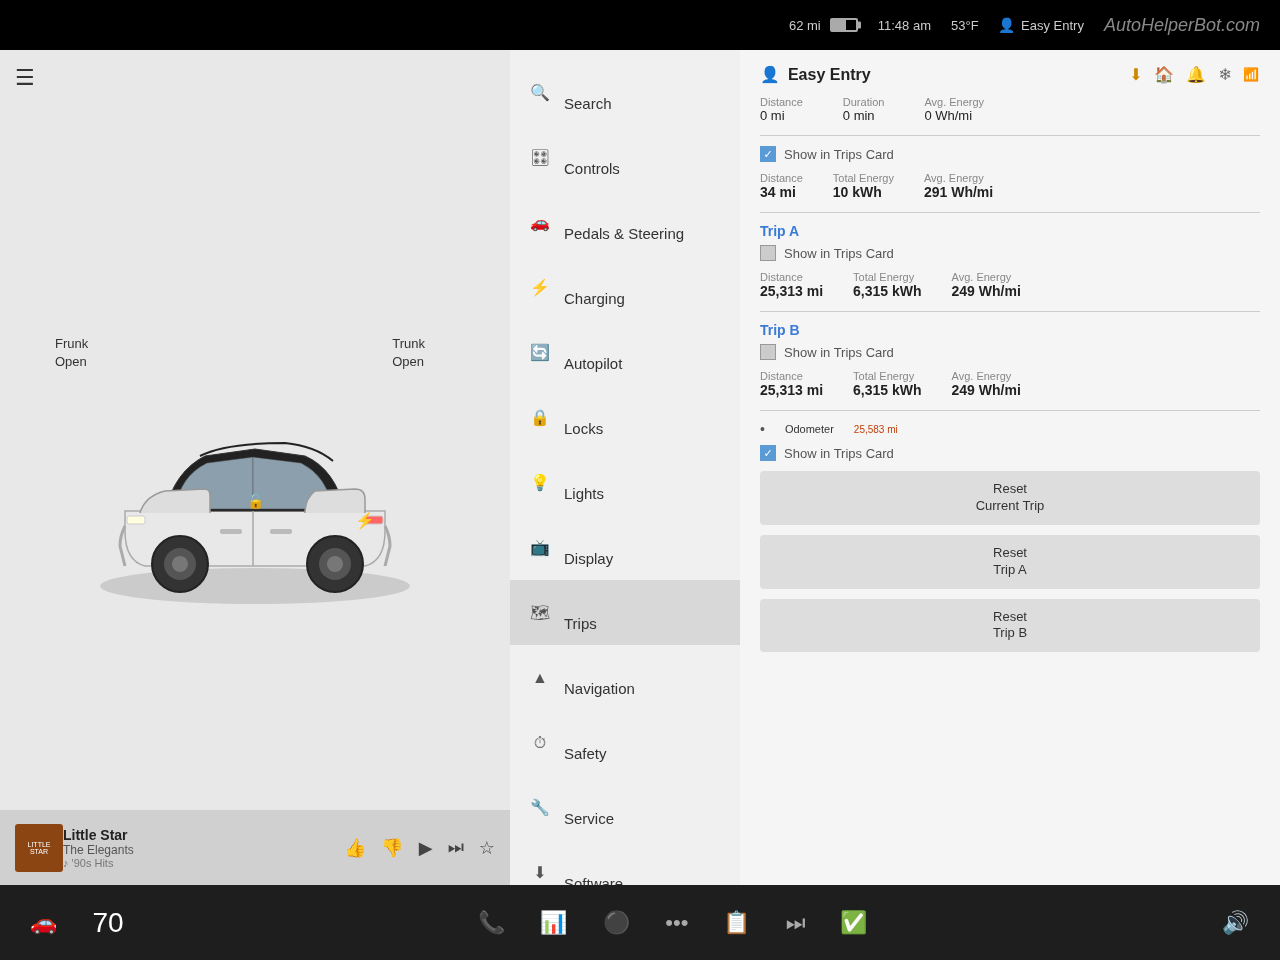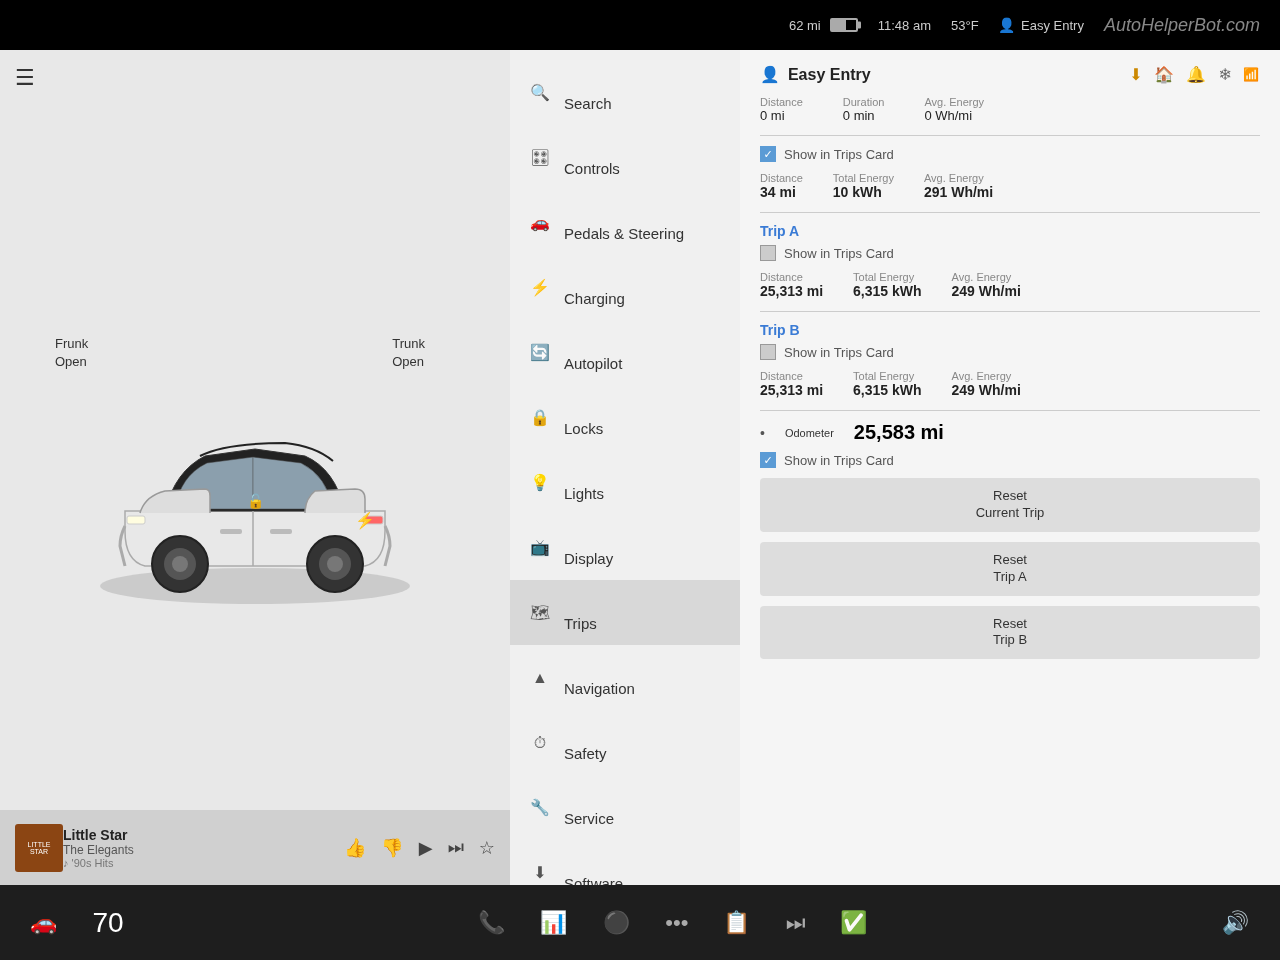--- a/index.html
+++ b/index.html
@@ -324,23 +324,23 @@
       align-items: center;
       gap: 20px;
       margin-bottom: 8px;
     }
     .odometer-label {
       font-size: 11px;
       color: #333;
       font-weight: 500;
     }
     .odometer-value {
-      font-size: 20px;
-      color: #000000;
-      font-weight: 700;
+      font-size: 10px;
+      color: #c2410c;
+      font-weight: 400;
     }
 
     .reset-buttons {
       display: flex;
       gap: 10px;
       margin-top: 10px;
       flex-direction: column;
     }
     .reset-btn {
       flex: 1;

